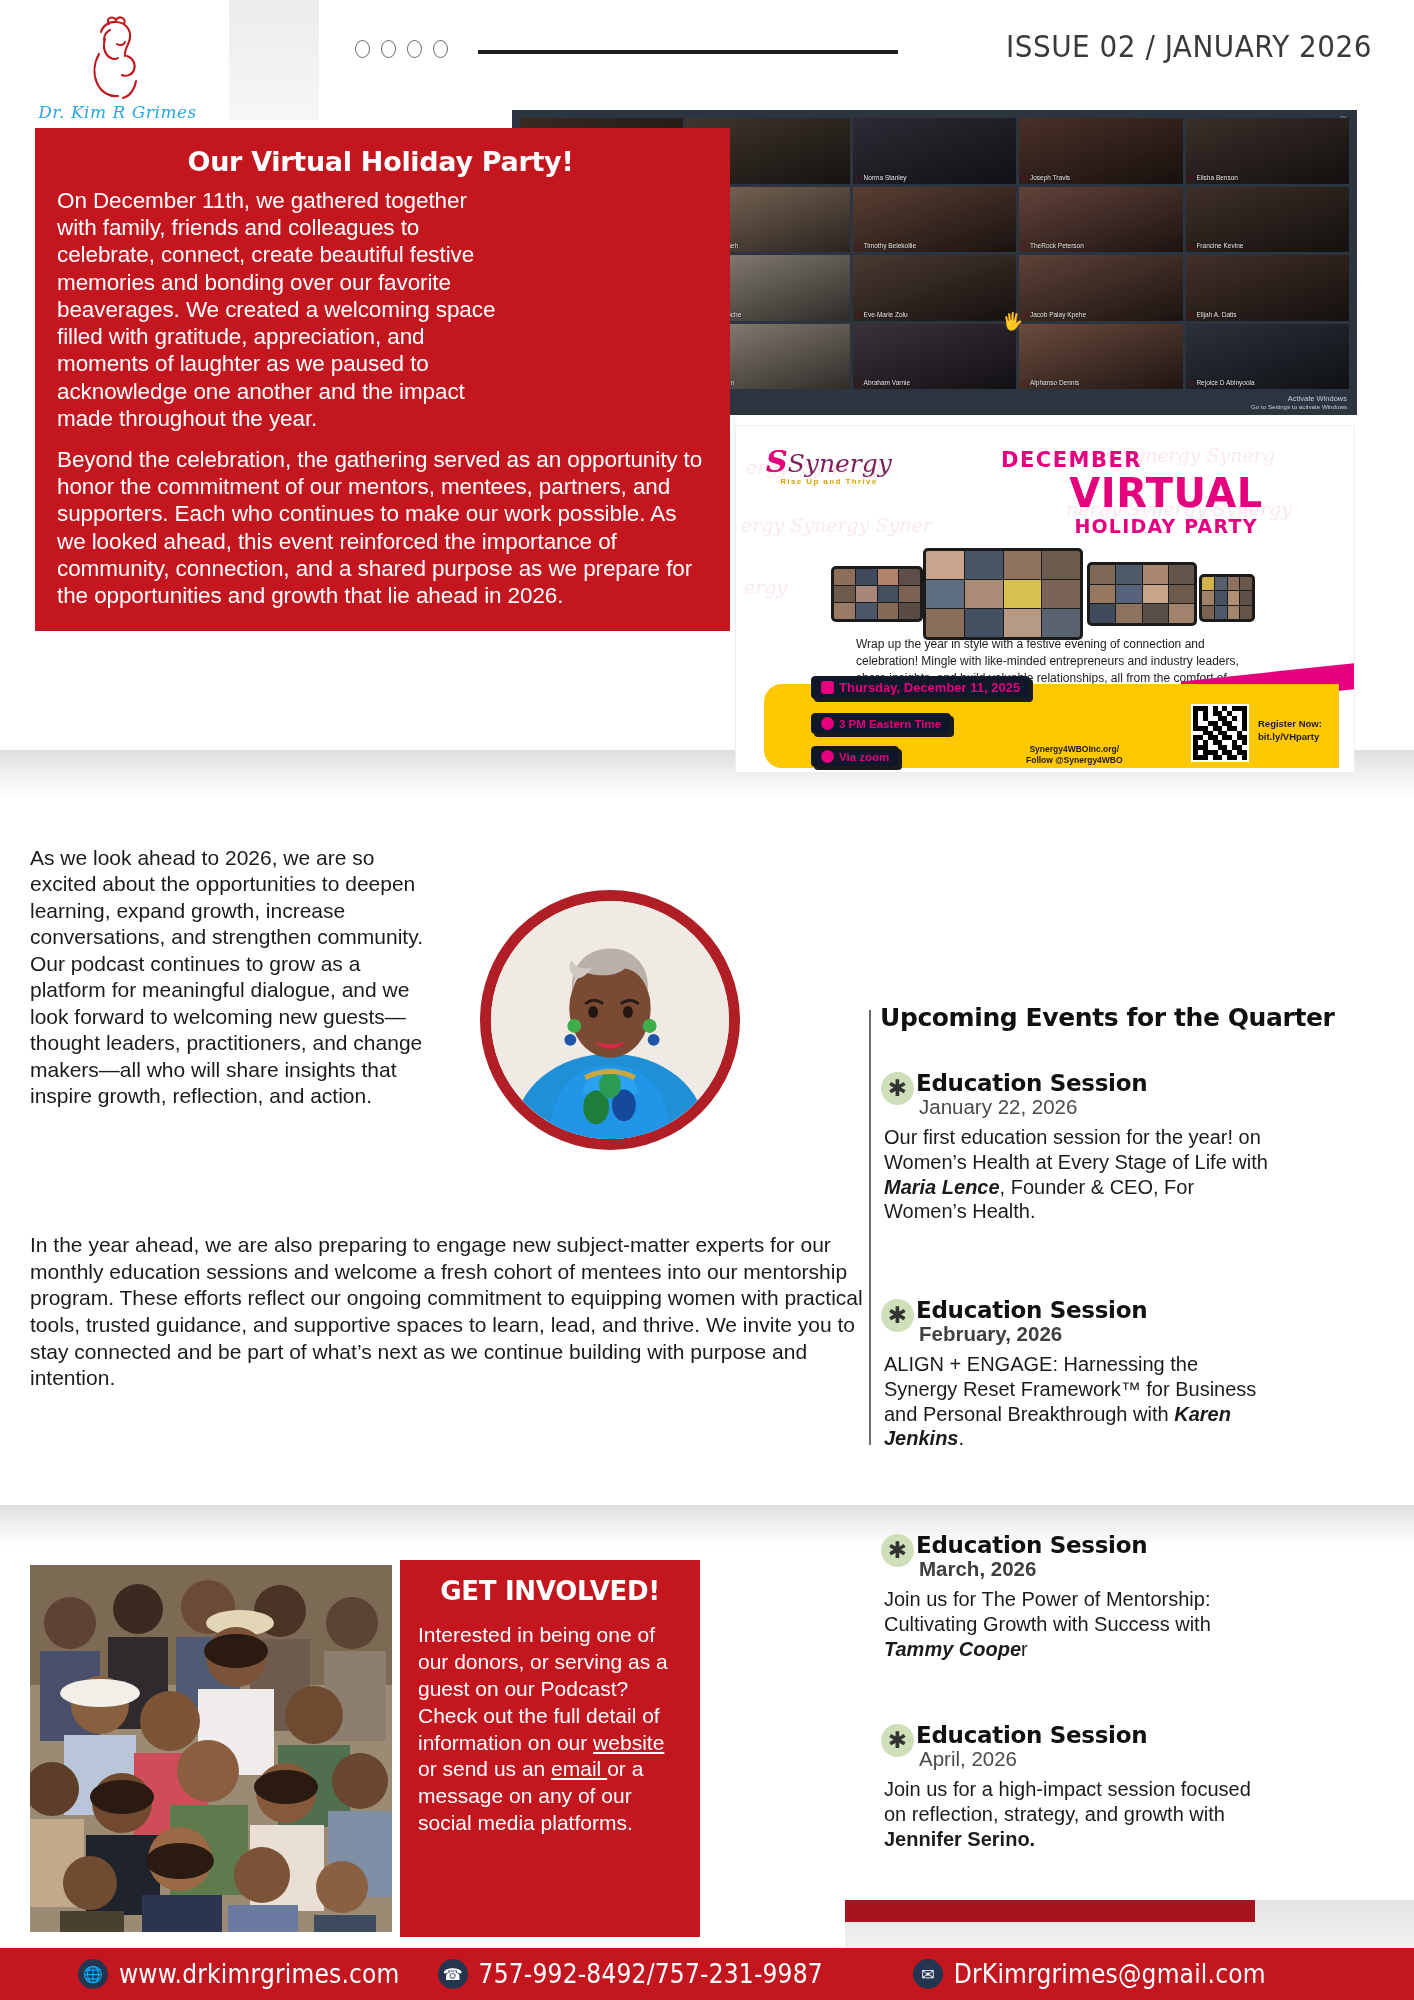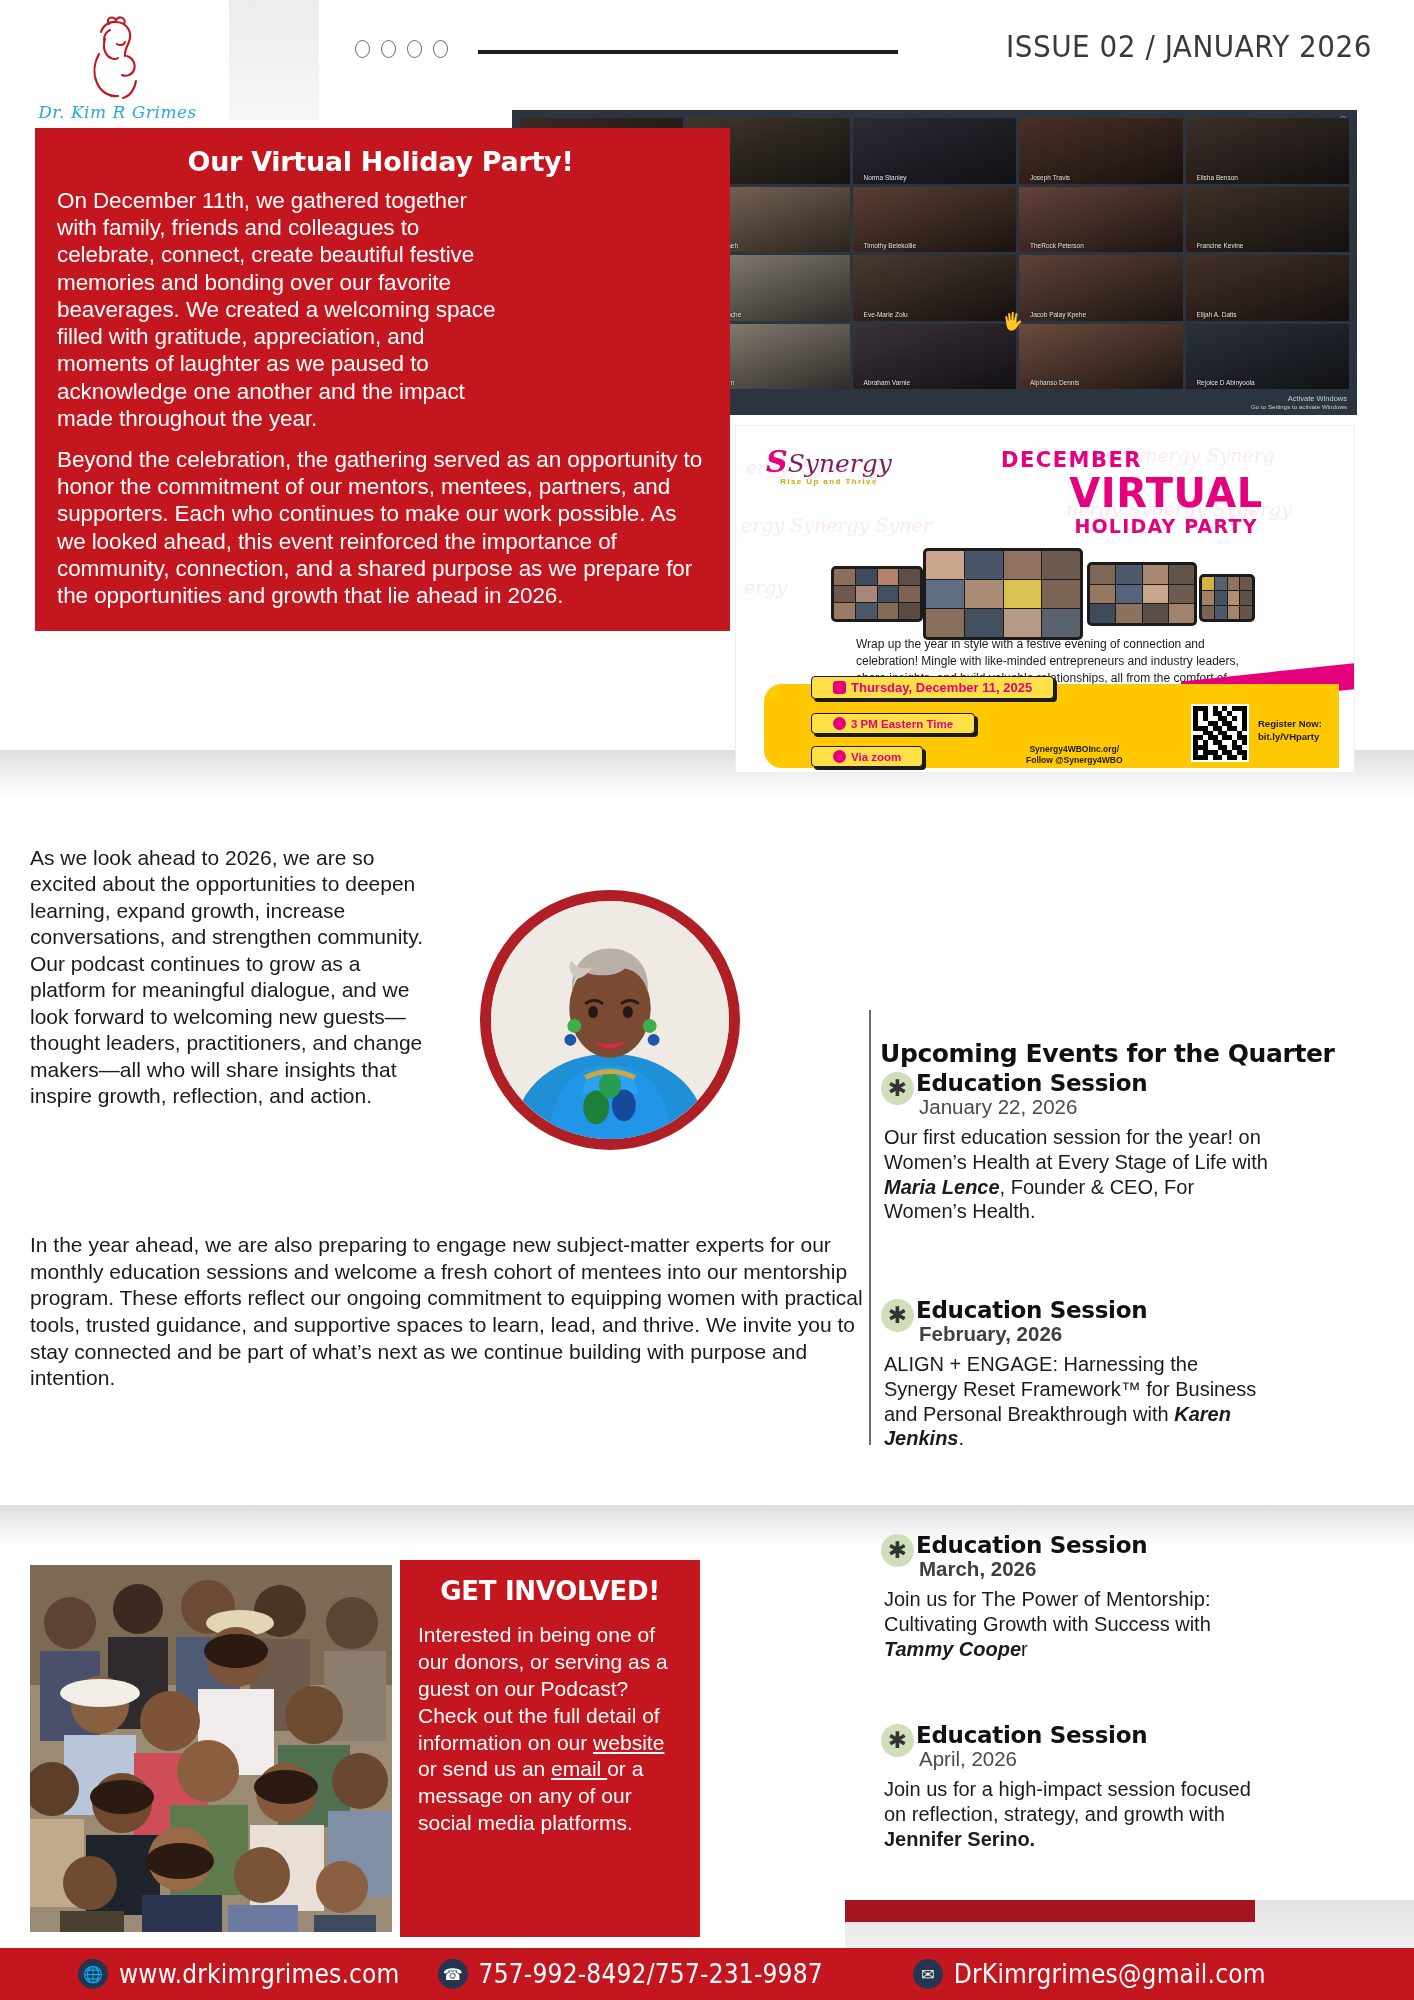--- a/index.html
+++ b/index.html
@@ -82,23 +82,23 @@
   .fl-devices .dv { position:absolute; background:#1b1b1b; border-radius:5px; }
   .fl-devices .scr { position:absolute; inset:3px; border-radius:2px; overflow:hidden;
       display:grid; grid-template-columns:repeat(4,1fr); grid-template-rows:repeat(3,1fr); gap:1px; }
   .fl-devices .scr i { display:block; }
   .fl-body { position:absolute; left:120px; top:210px; width:390px; text-align:left;
       font-size:12px; line-height:1.42; color:#1b1b1b; }
   .fl-band { position:absolute; left:28px; top:258px; width:575px; height:84px;
       background:#ffc800; border-radius:18px 0 0 18px; }
   .fl-pinkwedge { position:absolute; left:445px; top:246px; width:180px; height:26px;
       background:#e5007e; transform:skewY(-6deg); }
-  .pill { position:absolute; background:#fde047; border:1.6px solid #1b1b1b; border-radius:4px;
+  .pill { position:absolute; background:#0f172a; border:1.6px solid #1b1b1b; border-radius:4px;
       box-shadow:3px 3px 0 #1b1b1b; display:flex; align-items:center; gap:5px;
-      padding:3px 21px; font-weight:bold; color:#e5007e; white-space:nowrap; }
+      padding:3px 9px; font-weight:bold; color:#e5007e; white-space:nowrap; }
   .pill .ic { width:13px; height:13px; background:#e5007e; border-radius:3px; display:inline-block; }
   .pill.date { left:75px; top:250px; font-size:13px; }
   .pill.time { left:75px; top:287px; font-size:11.5px; }
   .pill.zoom { left:75px; top:320px; font-size:11.5px; }
   .fl-site { position:absolute; left:290px; top:318px; font-size:8.5px; font-weight:bold;
       color:#1b1b1b; line-height:1.35; text-align:center; }
   .qr { position:absolute; left:455px; top:278px; width:58px; height:58px; background:#fff;
       padding:2px; }
   .qr-in { width:100%; height:100%; display:grid; grid-template-columns:repeat(11,1fr);
       grid-template-rows:repeat(11,1fr); }
@@ -116,21 +116,21 @@
   .jw-p2 { position:absolute; left:30px; top:1232px; width:840px; font-size:21px;
       line-height:1.27; color:#1b1b1b; font-weight:300; }
   .portrait { position:absolute; left:480px; top:890px; width:260px; height:260px;
       border-radius:50%; border:11px solid #b01f26; overflow:hidden; background:#ece7e0; }
   .portrait .ph { position:absolute; inset:0; }
 
   
   .v-div { position:absolute; left:869px; top:1010px; width:2px; height:435px; background:#6d6d6d; }
   .ev-title { position:absolute; left:880px; top:1003px; width:520px; font-size:25px;
       font-weight:bold; color:#101010; letter-spacing:-.4px;
-      font-family:"DejaVu Sans","Liberation Sans",sans-serif;margin-top:36px; }
+      font-family:"DejaVu Sans","Liberation Sans",sans-serif; }
   .event { position:absolute; left:916px; width:490px; }
   .event .ast { position:absolute; left:-35px; top:2px; width:33px; height:33px;
       border-radius:50%; background:#cfdfb9; display:flex; align-items:center;
       justify-content:center; font-size:23px; color:#333; line-height:1; }
   .event h3 { font-size:23px; font-weight:bold; color:#111; letter-spacing:-.3px;
       font-family:"DejaVu Sans","Liberation Sans",sans-serif; }
   .event .dt { font-size:20.5px; color:#4a4a4a; margin-left:3px; margin-top:-1px; }
   .event .dt.b { font-weight:bold; color:#3f3f3f; }
   .event p { font-size:20px; line-height:1.24; color:#1b1b1b; font-weight:300;
       margin-top:6px; margin-left:-32px; width:390px; }

